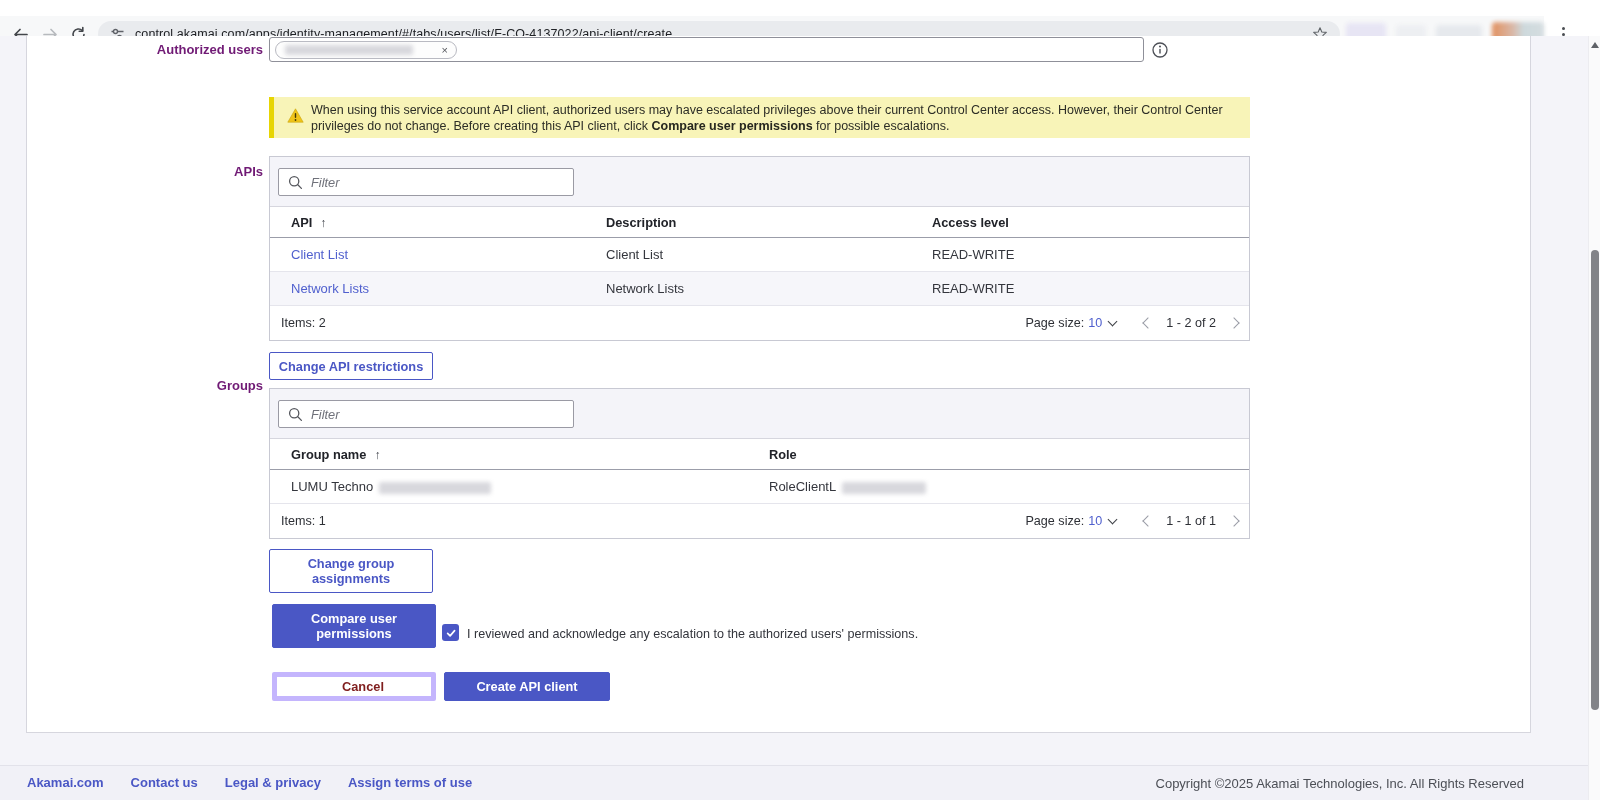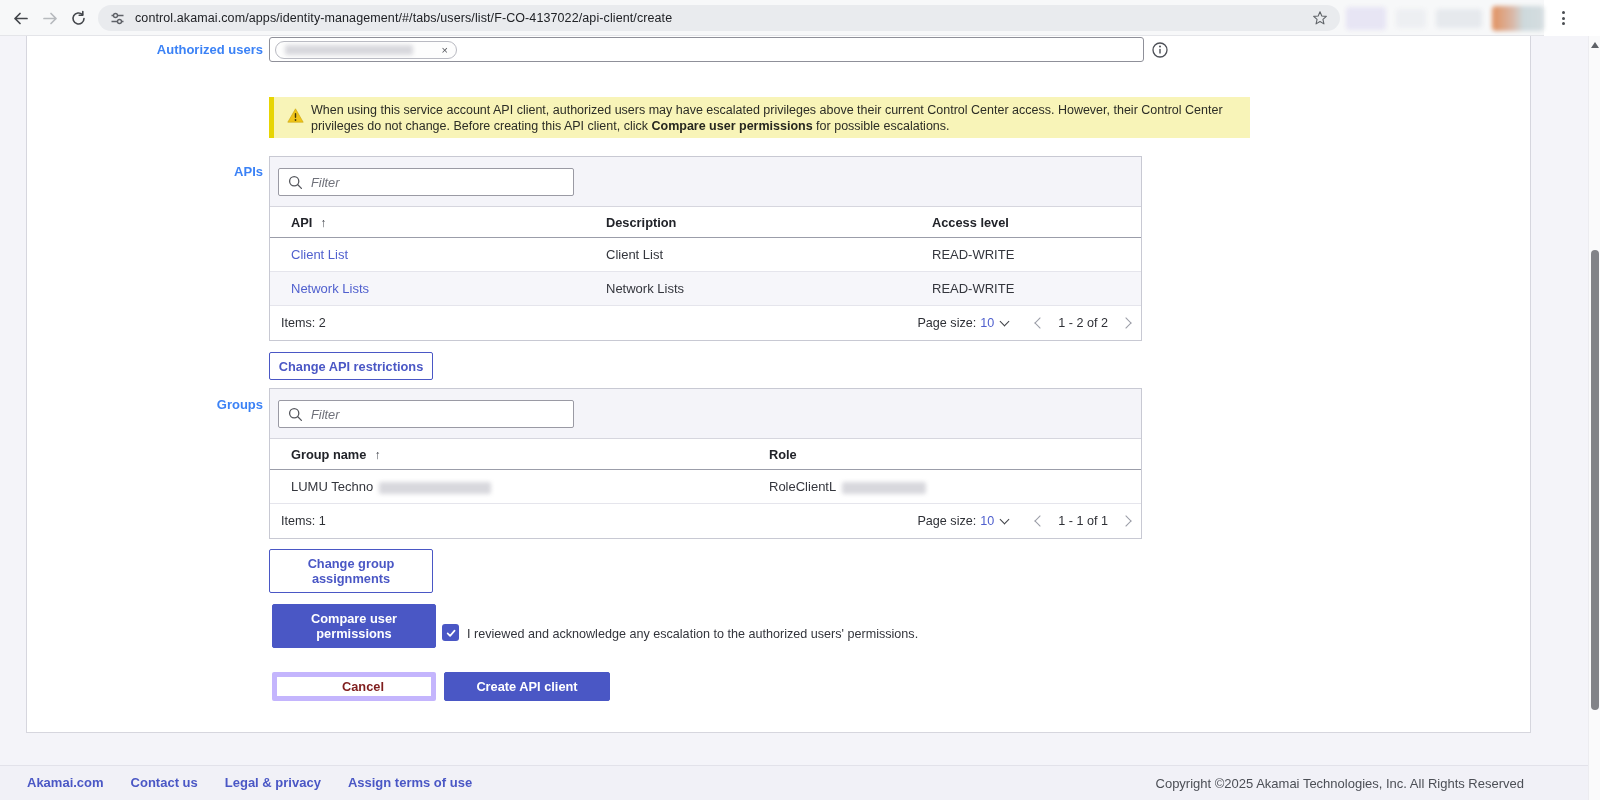--- a/index.html
+++ b/index.html
@@ -1,21 +1,21 @@
 <!DOCTYPE html>
 <html><head>
 <meta charset="utf-8">
 <style>
   * { box-sizing: border-box; margin: 0; padding: 0; }
   html,body { width:1600px; height:800px; overflow:hidden; background:#fff;
     font-family:"Liberation Sans", sans-serif; }
   .stage { position:relative; width:1600px; height:800px; }
 
   
-  .toolbar { position:absolute; left:0; top:0; width:1544px; height:36px;
+  .toolbar { position:absolute; left:0; top:16px; width:1544px; height:36px;
     background:#f7f8f9; border-bottom:1px solid #e4e5e9; }
   .navbtn { position:absolute; top:8px; width:20px; height:20px; display:flex;
     align-items:center; justify-content:center; cursor:pointer; }
   .omnibox { position:absolute; left:98px; top:5px; width:1242px; height:26px;
     background:#e9ebee; border-radius:13px; display:flex; align-items:center; }
   .tune { margin-left:12px; display:flex; }
   .url { margin-left:10px; font-size:12.5px; color:#202226; letter-spacing:0.1px;
     white-space:nowrap; overflow:hidden; flex:1; }
   .star { margin-right:12px; display:flex; }
   .ext { position:absolute; border-radius:4px; filter:blur(2px); }
@@ -26,41 +26,41 @@
     background:linear-gradient(90deg,#e2915f 0%,#d9b8a8 40%,#cdd9dc 60%,#d5dde0 100%); }
   .menu-dots { position:absolute; left:1553px; top:8px; width:20px; height:20px;
     display:flex; flex-direction:column; align-items:center; justify-content:center; gap:2.5px; cursor:pointer; }
   .menu-dots i { width:3px; height:3px; border-radius:50%; background:#4a4d52; }
 
   
   .pagebg { position:absolute; left:0; top:36px; width:1588px; height:764px; background:#f4f4f9; }
   .panel { position:absolute; left:26px; top:36px; width:1505px; height:697px; background:#fff;
     border:1px solid #d6d6de; border-top:none; }
   .flabel { position:absolute; left:0; width:236px; text-align:right; font-size:13px;
-    font-weight:700; color:#3b82f6; }
+    font-weight:700; color:#701a75; }
 
   .chip-input { position:absolute; left:242px; top:1px; width:875px; height:25px;
     background:#fff; border:1px solid #8f9099; border-radius:3px; }
   .chip { position:absolute; left:5px; top:3px; width:182px; height:18px; background:#fdfdfd;
     border:1px solid #b9bac2; border-radius:9px; display:flex; align-items:center; }
   .chip .blurblock { margin-left:9px; }
   .chip-x { margin-left:auto; margin-right:8px; font-size:11px; color:#56585e; line-height:1; cursor:pointer; }
   .blurblock { display:inline-block; background:#d8d8dd; border-radius:2px; filter:blur(2px); }
 
   .info-ic { position:absolute; left:1125px; top:6px; display:flex; cursor:pointer; }
   .help-text { position:absolute; left:242px; top:32px; font-size:12.6px; color:#2f3138; }
 
   .warnbox { position:absolute; left:242px; top:61px; width:981px; height:41px;
     background:#f8f4b8; border-left:5px solid #e7d503; }
   .warn-tri { position:absolute; left:13px; top:11px; }
   .warn-text { position:absolute; left:37px; top:6px; width:932px; font-size:12.5px;
     line-height:15.5px; color:#2c2d26; }
   .warn-text b { font-weight:700; color:#26271f; }
 
-  .dtable { position:absolute; background:#fff; border:1px solid #c8c9d3; width:873px; }
+  .dtable { position:absolute; background:#fff; border:1px solid #c8c9d3; width:981px; }
   .tfilter { height:50px; background:#f4f4f9; border-bottom:1px solid #d6d6de; position:relative; }
   .filter-input { position:absolute; left:8px; top:11px; width:296px; height:28px; background:#fff;
     border:1px solid #9a9aa4; border-radius:2px; display:flex; align-items:center; }
   .filter-input svg { margin-left:9px; }
   .filter-input input { border:none; outline:none; flex:1; margin:0 8px; font-size:12.8px;
     color:#34363d; font-family:"Liberation Sans", sans-serif; background:transparent; }
   .filter-input input::placeholder { font-style:italic; color:#6f717a; }
   .grid3 { display:grid; grid-template-columns:315px 326px auto; align-items:center; padding-left:21px; }
   .grid2 { display:grid; grid-template-columns:478px auto; align-items:center; padding-left:21px; }
   .thead { height:31px; border-bottom:1px solid #9b9da9; font-size:12.8px; font-weight:700; color:#212329; }
@@ -214,21 +214,21 @@
           <span class="pglink">10</span>
           <span class="chev-down"></span>
           <span class="chev left"></span>
           <span>1 - 2 of 2</span>
           <span class="chev right"></span>
         </span>
       </div>
     </div>
     <div class="btn btn-o" style="left:242px; top:316px; width:164px; height:28px;">Change API restrictions</div>
 
-    <div class="flabel" style="top:361px;">Groups</div>
+    <div class="flabel" style="top:342px;">Groups</div>
     <div class="dtable" style="left:242px; top:352px;">
       <div class="tfilter">
         <div class="filter-input">
           <svg width="15" height="15" viewBox="0 0 15 15">
               <circle cx="6.2" cy="6.2" r="4.6" fill="none" stroke="#55575d" stroke-width="1.3"></circle>
               <path d="M9.8 9.8 L13.4 13.4" stroke="#55575d" stroke-width="1.3" stroke-linecap="round"></path>
             </svg>
           <input type="text" placeholder="Filter" style="">
         </div>
       </div>

